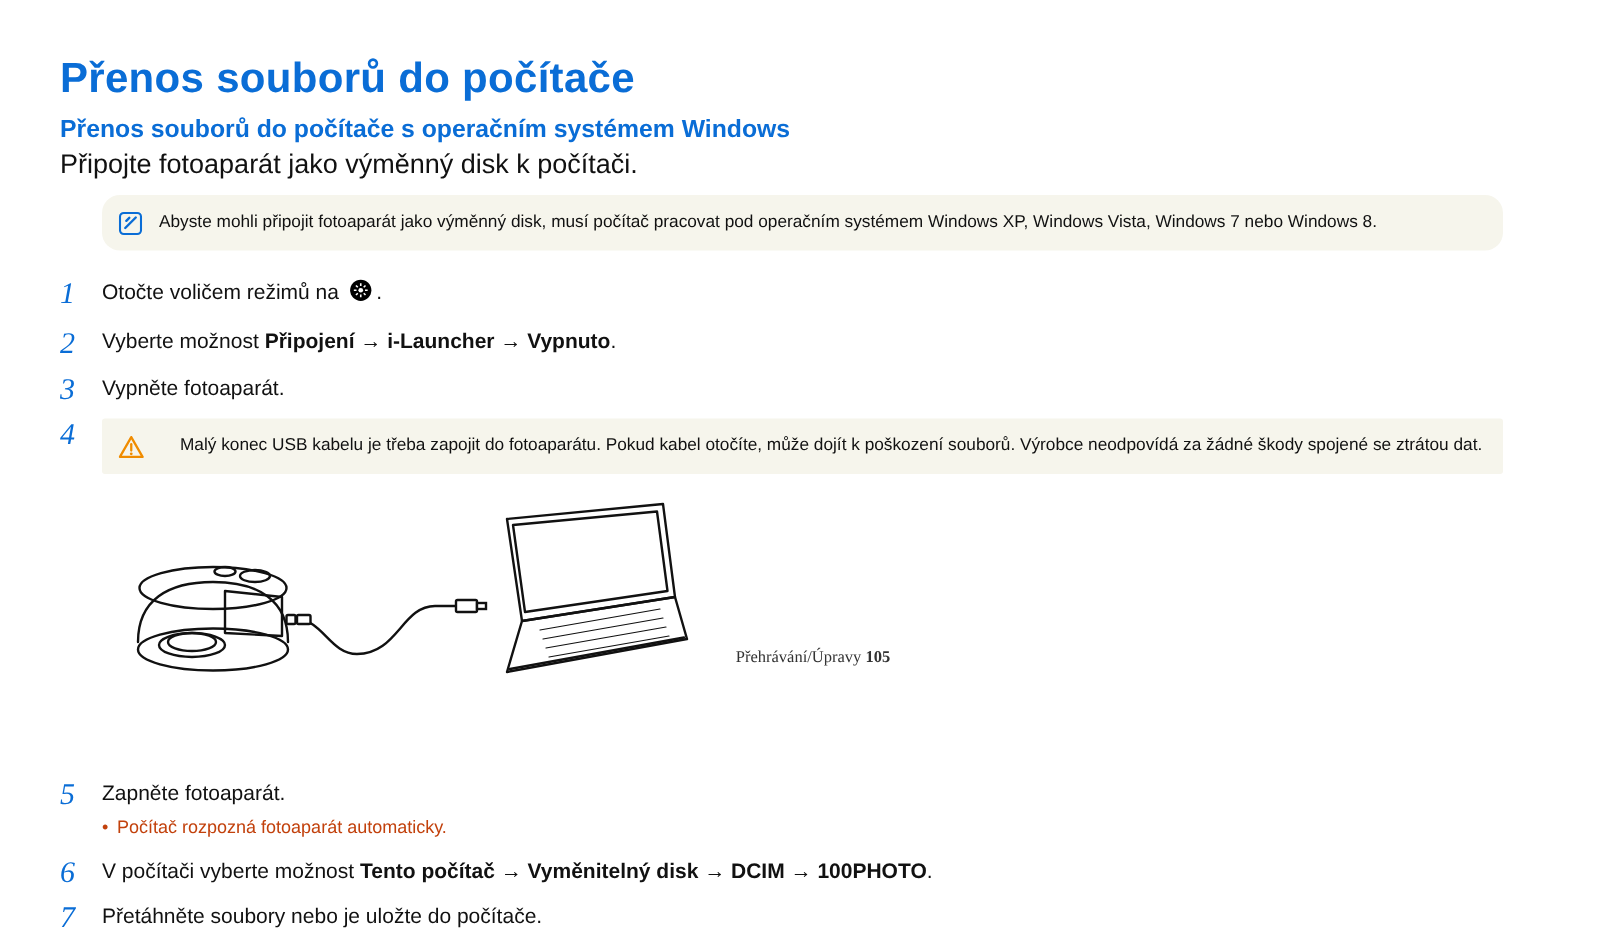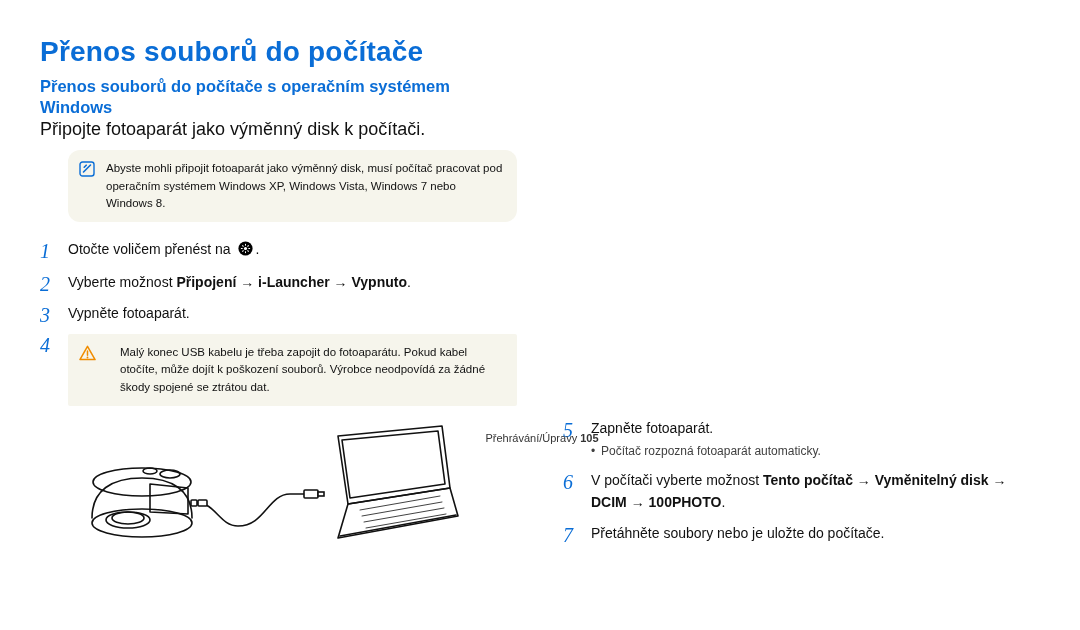--- a/index.html
+++ b/index.html
@@ -27,21 +27,22 @@
     letter-spacing: 0.2px;
   }
   .intro {
     font-size: 12.5px;
     line-height: 1.45;
     margin: 0 0 12px 0;
   }
   .cols {
     display: flex;
     gap: 46px;
-    align-items: flex-end;
+    align-items: flex-start;
+    flex-direction: column;
   }
   .col {
     flex: 1 1 0;
     min-width: 0;
   }
   .subheading {
     font-size: 16.5px;
     font-weight: 700;
     color: #0a6dd6;
     margin: 2px 0 2px 0;
@@ -109,39 +110,40 @@
   .gear-icon {
     display: inline-block;
     vertical-align: -3px;
     margin: 0 2px;
   }
   .subbullet {
     font-size: 12px;
     margin: 2px 0 8px 0;
     padding-left: 10px;
     position: relative;
-    color:#404040;
+    color:#c2410c;
   }
   .subbullet::before {
     content: "•";
     position: absolute;
     left: 0;
     top: 0;
   }
   .illust {
     margin: 6px 0 0 40px;
   }
   .footer {
     position: absolute;
     bottom: 16px;
     left: 4px;
     right: 0;
     text-align: center;
     font-size: 11px;
     color: #333;
+    font-family: Liberation Serif, serif;
   }
   .footer .pg {
     font-weight: 700;
   }
 </style>
 </head>
 <body>
 
 <div class="page">
 
@@ -160,21 +162,21 @@
             <line x1="4.5" y1="11" x2="11.5" y2="4" stroke="#0a6dd6" stroke-width="1.6" stroke-linecap="round"></line>
             <line x1="5.2" y1="6.2" x2="7.2" y2="4.2" stroke="#0a6dd6" stroke-width="1.6" stroke-linecap="round"></line>
           </svg>
         </span>
         <span>Abyste mohli připojit fotoaparát jako výměnný disk, musí počítač pracovat pod operačním systémem Windows XP, Windows Vista, Windows 7 nebo Windows 8.</span>
       </div>
 
       <ol class="steps">
         <li>
           <span class="num">1</span>
-          <span>Otočte voličem přenést na </span><span class="gear-icon">
+          <span>Otočte voličem režimů na </span><span class="gear-icon">
             <svg width="17" height="17" viewBox="0 0 24 24">
               <circle cx="12" cy="12" r="10" fill="#000"></circle>
               <g fill="#fff">
                 <circle cx="12" cy="12" r="2.2"></circle>
                 <g stroke="#fff" stroke-width="1.5">
                   <line x1="12" y1="5.5" x2="12" y2="8"></line>
                   <line x1="12" y1="16" x2="12" y2="18.5"></line>
                   <line x1="5.5" y1="12" x2="8" y2="12"></line>
                   <line x1="16" y1="12" x2="18.5" y2="12"></line>
                   <line x1="7.5" y1="7.5" x2="9.2" y2="9.2"></line>

